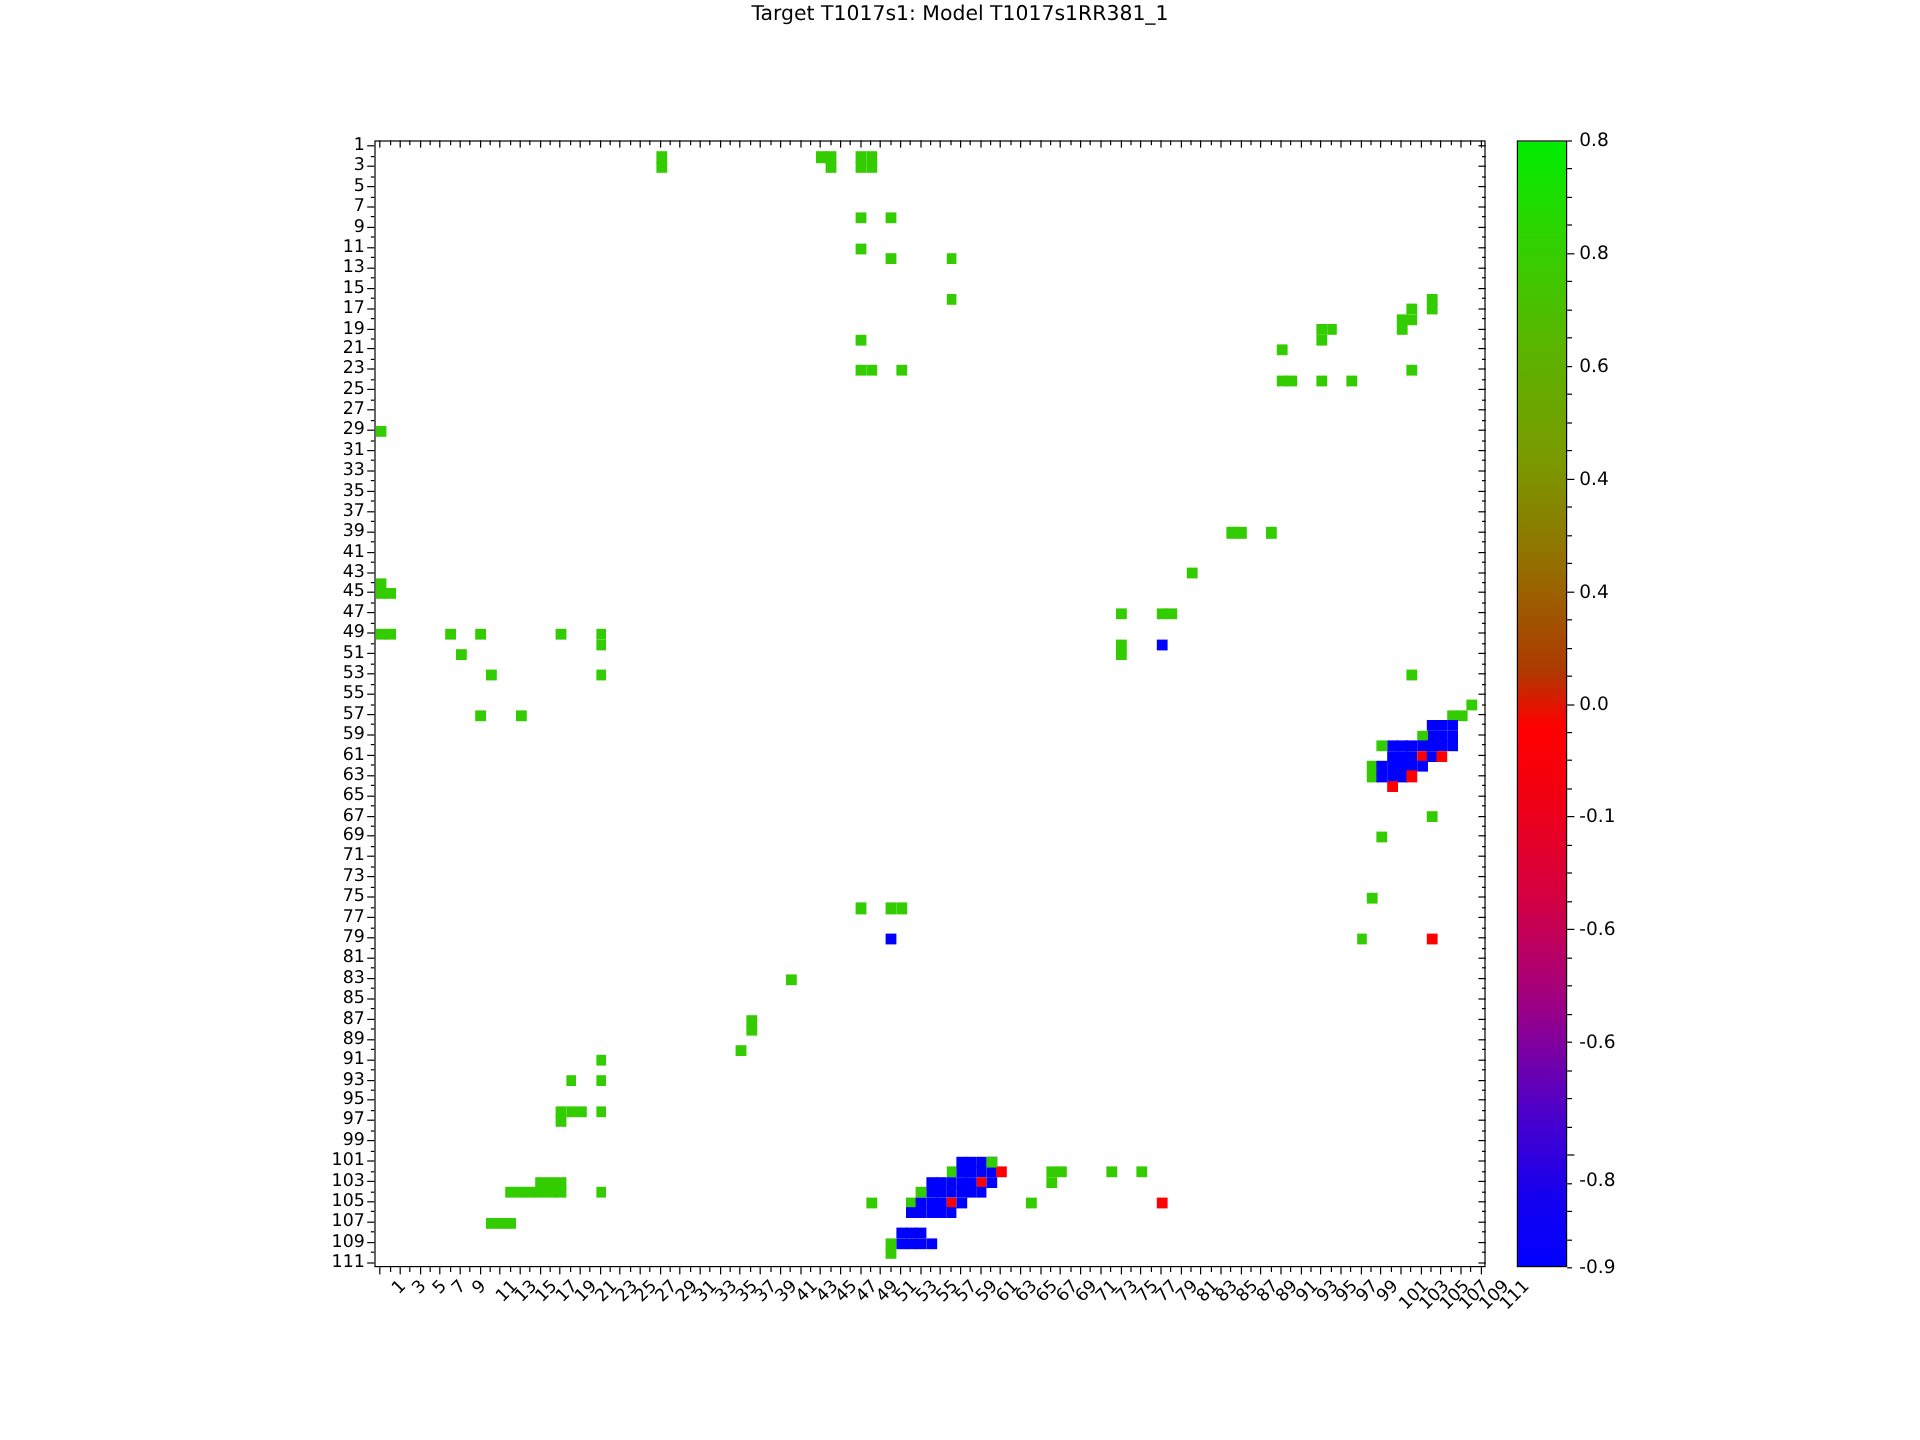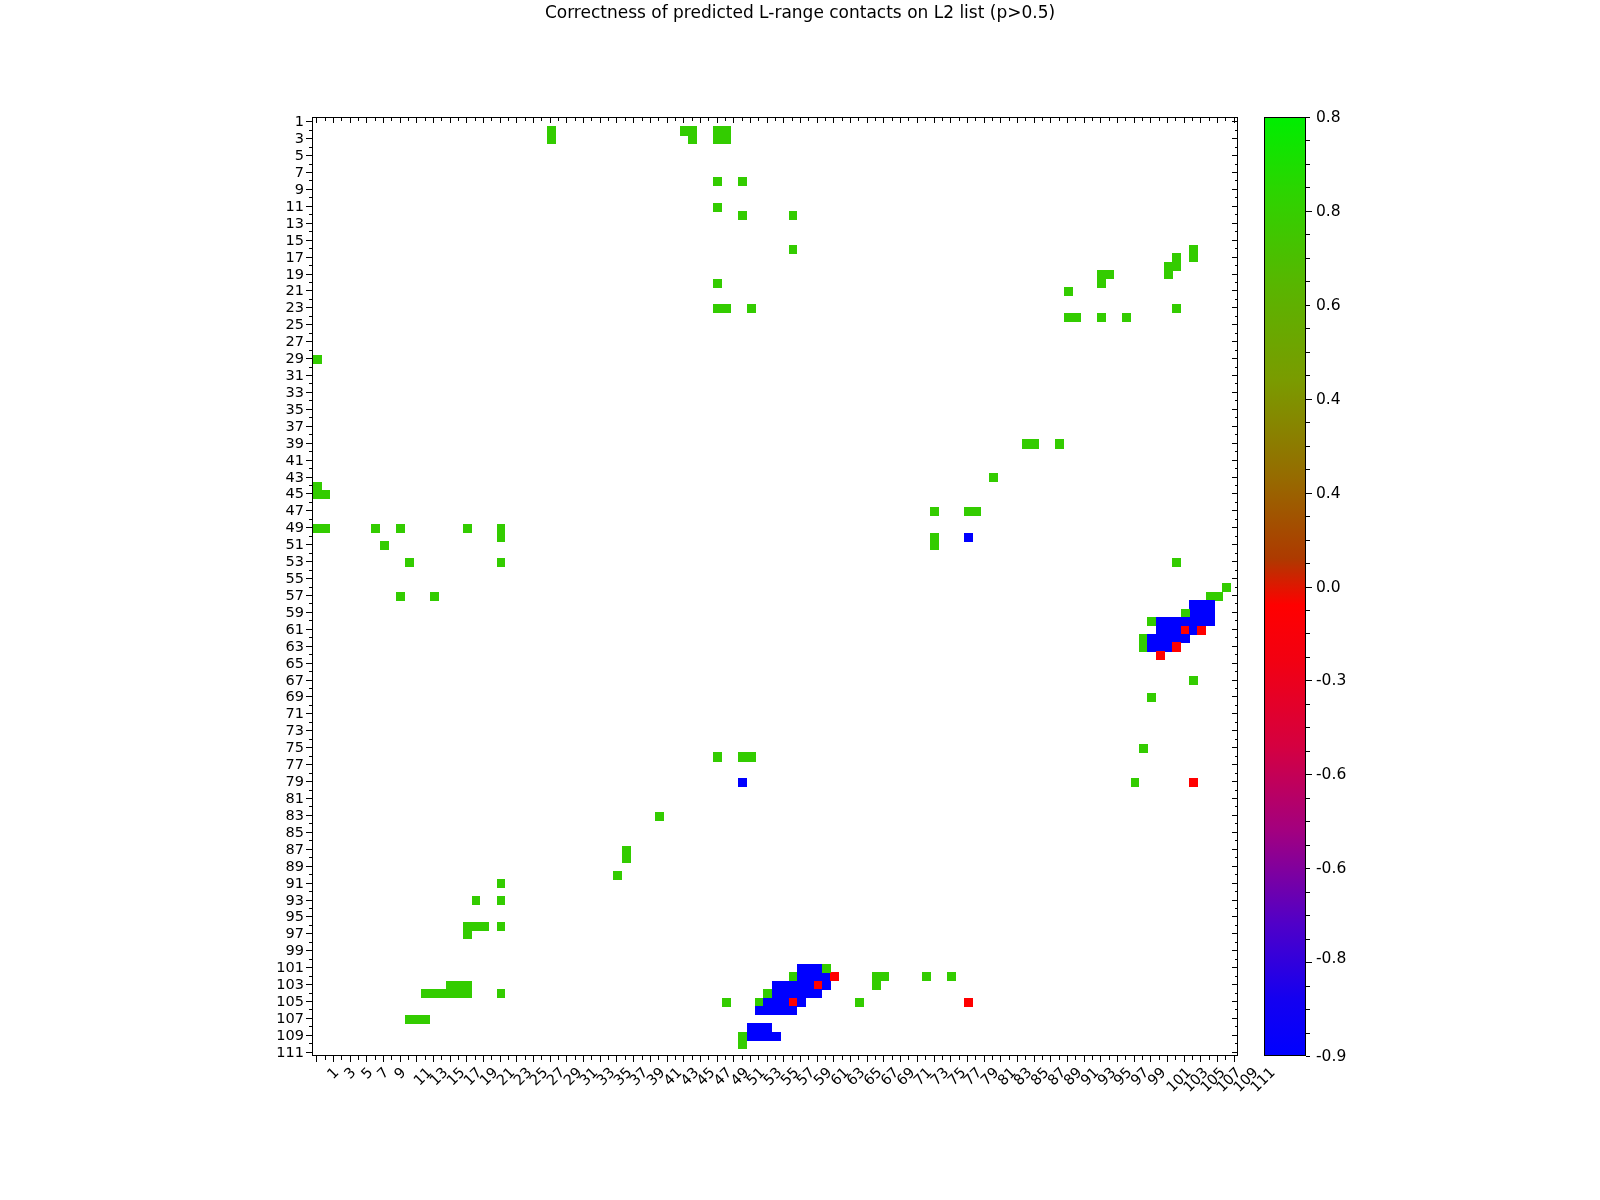--- a/index.html
+++ b/index.html
@@ -179,21 +179,21 @@
     white-space: nowrap;
     transform: translateY(-50%);
   }
 </style>
 </head>
 <body>
 
 <div id="root">
 
   <div id="suptitle-block">
-    <div class="suptitle" style="position:static;">Correctness of predicted L-range contacts on L2 list (p&gt;0.5)</div>
+    <div class="suptitle" style="position:static;">Target T1017s1: Model T1017s1RR381_1</div>
   </div>
 
 
   <div id="plot-frame">
     <div id="cell-layer">
         <div class="cell" style="left: 233.586px; top: 8.45946px; width: 8.94234px; height: 9.05946px; background: rgb(51, 204, 0);"></div>
         <div class="cell" style="left: 233.586px; top: 16.9189px; width: 8.94234px; height: 9.05946px; background: rgb(51, 204, 0);"></div>
         <div class="cell" style="left: 367.063px; top: 8.45946px; width: 8.94234px; height: 9.05946px; background: rgb(51, 204, 0);"></div>
         <div class="cell" style="left: 375.405px; top: 8.45946px; width: 8.94234px; height: 9.05946px; background: rgb(51, 204, 0);"></div>
         <div class="cell" style="left: 375.405px; top: 16.9189px; width: 8.94234px; height: 9.05946px; background: rgb(51, 204, 0);"></div>
@@ -988,20 +988,20 @@
       <div class="cb-tick minor" style="top: 70.425px;"></div>
       <div class="cb-tick minor" style="top: 46.95px;"></div>
       <div class="cb-tick minor" style="top: 23.475px;"></div>
       <div class="cb-tick minor" style="top: -3.1275e-13px;"></div>
       <div class="cb-label" style="top: 0px;">0.8</div>
       <div class="cb-label" style="top: 93.9px;">0.8</div>
       <div class="cb-label" style="top: 187.8px;">0.6</div>
       <div class="cb-label" style="top: 281.7px;">0.4</div>
       <div class="cb-label" style="top: 375.6px;">0.4</div>
       <div class="cb-label" style="top: 469.5px;">0.0</div>
-      <div class="cb-label" style="top: 563.4px;">-0.3</div>
+      <div class="cb-label" style="top: 563.4px;">-0.1</div>
       <div class="cb-label" style="top: 657.3px;">-0.6</div>
       <div class="cb-label" style="top: 751.2px;">-0.6</div>
-      <div class="cb-label" style="top: 841px;">-0.8</div>
+      <div class="cb-label" style="top: 866px;">-0.8</div>
       <div class="cb-label" style="top: 939px;">-0.9</div>
     </div>
 
 </div>
 
 </body></html>

